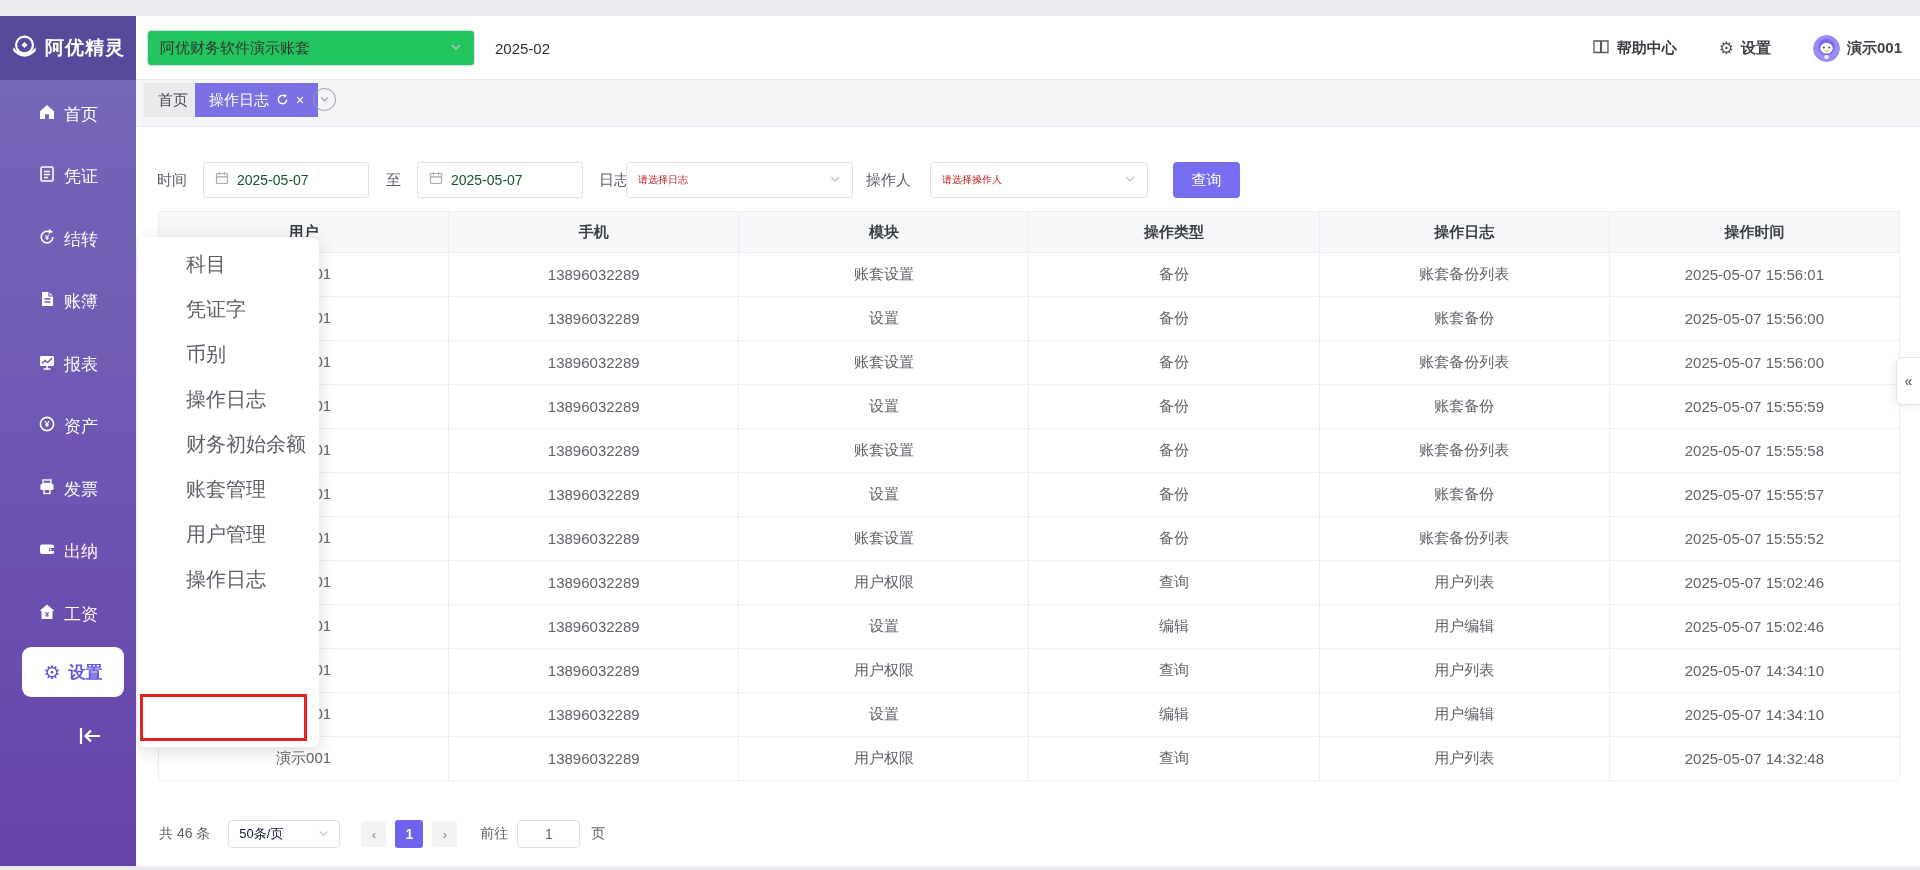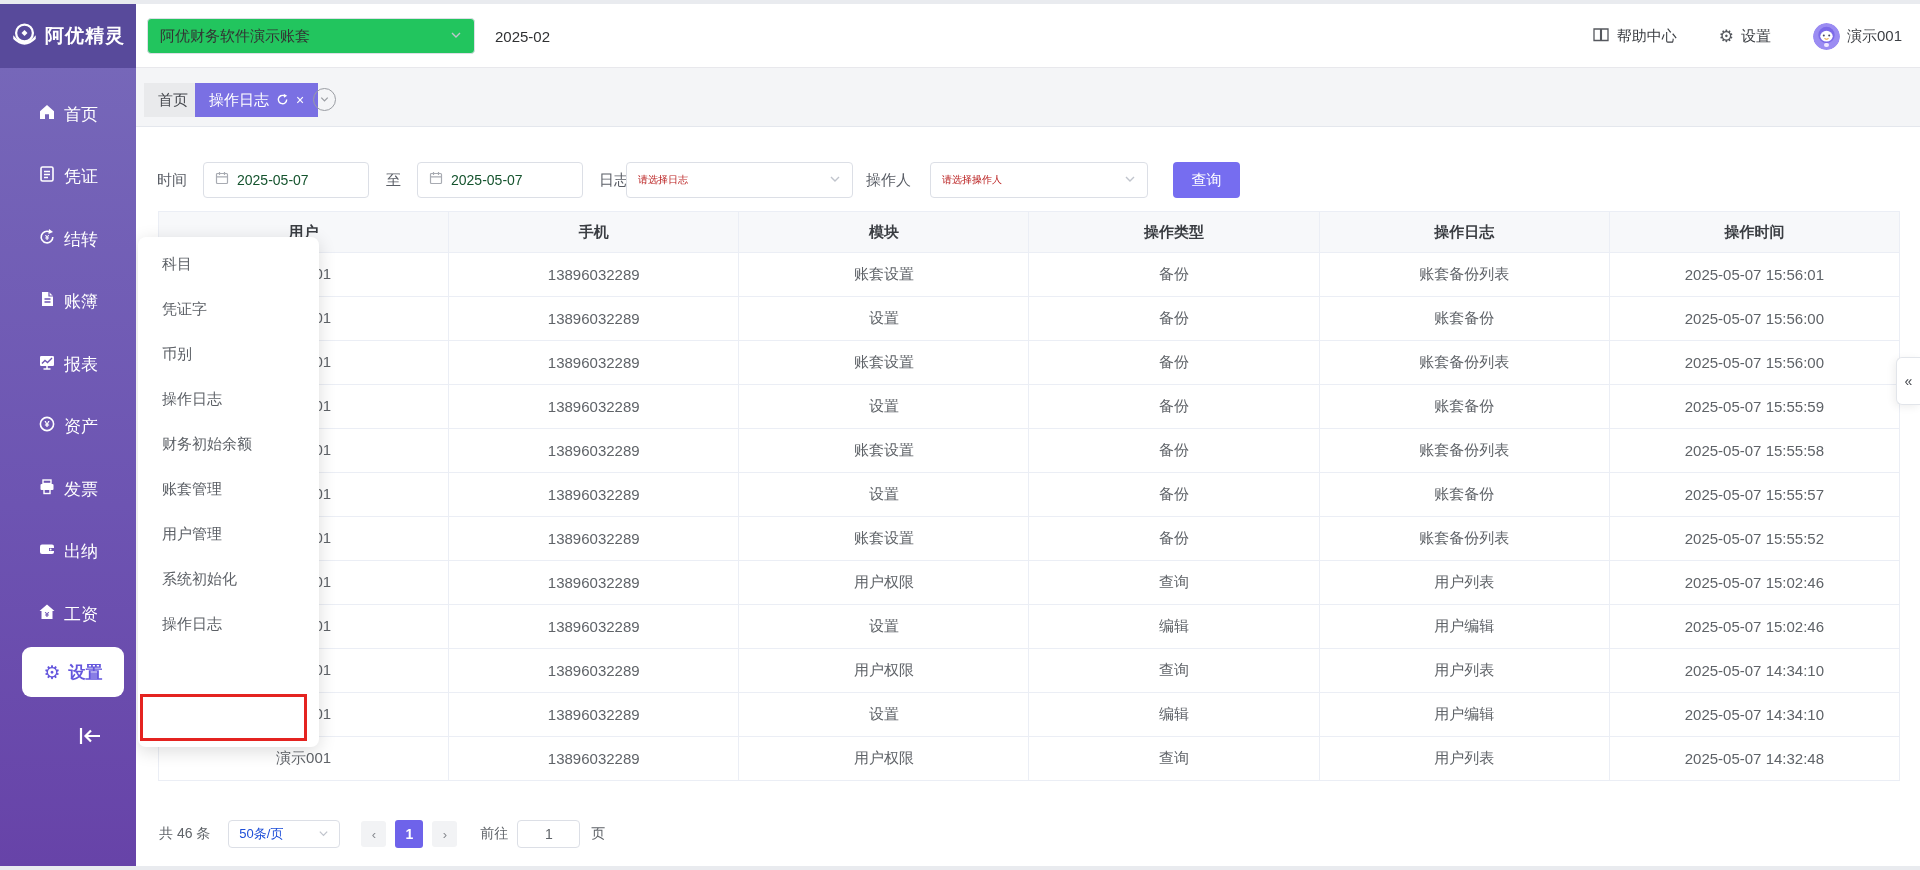--- a/index.html
+++ b/index.html
@@ -1,27 +1,27 @@
 <!DOCTYPE html>
 <html><head>
 <meta charset="utf-8">
 <style>
   * { margin:0; padding:0; box-sizing:border-box; }
   html,body { width:1920px; height:870px; overflow:hidden; }
   body { font-family:"Liberation Sans","DejaVu Sans",sans-serif; background:#e9ebef; }
   .app { position:relative; width:1920px; height:866px; }
 
   
-  .header { position:absolute; left:0; top:4px; width:1920px; height:64px; background:#ffffff; border-bottom:1px solid #e8e8ec; z-index:30;padding-left:16px; }
+  .header { position:absolute; left:0; top:16px; width:1920px; height:64px; background:#ffffff; border-bottom:1px solid #e8e8ec; z-index:30;padding-left:16px; }
   .logo { position:absolute; left:0; top:0; width:136px; height:64px; background:#584a9b; display:flex; align-items:center; justify-content:center; gap:7px; }
   .logo-text { color:#fff; font-size:19px; font-weight:bold; letter-spacing:1px; }
   .acct-select { position:absolute; left:147px; top:14px; width:328px; height:36px; border:1px solid #dcdfe6; border-radius:4px; background:#22c55e; display:flex; align-items:center; padding:0 12px; cursor:pointer; }
   .acct-select .txt { flex:1; font-size:15px; color:#333; }
   .period { position:absolute; left:495px; top:0; height:64px; display:flex; align-items:center; font-size:15px; color:#303133; }
-  .header-right { position:absolute; right:18px; top:0; height:64px; display:flex; align-items:center; gap:42px; }
+  .header-right { position:absolute; right:18px; top:0; height:64px; display:flex; align-items:center; gap:42px;font-weight:bold; }
   .hr-item { display:flex; align-items:center; gap:7px; font-size:15px; color:#3c3f44; cursor:pointer; }
   .gear-glyph { font-size:17px; color:#55585e; line-height:1; }
   .avatar { width:27px; height:27px; border-radius:50%; overflow:hidden; }
 
   
   .sidebar { position:absolute; left:0; top:64px; width:136px; height:802px; background:linear-gradient(180deg,#7667b9 0%,#6d54b2 55%,#6743a8 100%); z-index:25; }
   .side-item { position:absolute; left:0; width:136px; height:32px; display:flex; align-items:center; justify-content:center; gap:8px; color:#fff; font-size:17px; cursor:pointer; }
   .side-item svg { flex:0 0 auto; }
   .side-active { position:absolute; left:22px; top:583px; width:102px; height:50px; background:#fff; border-radius:9px; display:flex; align-items:center; justify-content:center; gap:8px; color:#6456dd; font-size:17px; font-weight:bold; cursor:pointer; }
   .collapse-btn { position:absolute; left:70px; top:659px; width:40px; height:30px; display:flex; align-items:center; justify-content:center; cursor:pointer; }
@@ -45,30 +45,30 @@
 
   
   .log-table { position:absolute; left:22px; top:84px; width:1742px; border-collapse:collapse; table-layout:fixed; }
   .log-table th { height:41px; background:#f7f8fa; border:1px solid #ebeef5; font-size:15px; font-weight:bold; color:#3a3d42; text-align:center; }
   .log-table td { height:44px; border:1px solid #ebeef5; font-size:15px; color:#5f6368; text-align:center; background:#fff; }
 
   
   .pagination { position:absolute; left:23px; top:678px; height:28px; display:flex; align-items:center; font-size:14px; color:#5f6368;margin-top:15px; }
   .pg-total { margin-right:18px; }
   .pg-size { width:112px; height:28px; border:1px solid #dcdfe6; border-radius:4px; display:flex; align-items:center; padding:0 10px; margin-right:21px; cursor:pointer; }
-  .pg-size .txt { flex:1; font-size:13px; color:#1d4ed8; }
+  .pg-size .txt { flex:1; font-size:13px; color:#0f172a; }
   .pg-arrow { width:25px; height:26px; background:#f2f3f5; border-radius:3px; display:flex; align-items:center; justify-content:center; color:#86898f; font-size:13px; cursor:pointer; }
   .pg-cur { width:28px; height:28px; background:#6e63ea; border-radius:3px; display:flex; align-items:center; justify-content:center; color:#fff; font-size:14px; font-weight:bold; margin:0 9px; cursor:pointer; }
   .pg-next { margin-right:23px; }
   .pg-goto { margin-right:9px; }
   .pg-input { width:63px; height:28px; border:1px solid #dcdfe6; border-radius:4px; text-align:center; font-size:14px; color:#5f6368; margin-right:11px; display:flex; align-items:center; justify-content:center; }
 
   
   .popup-menu { position:absolute; left:2px; top:110px; width:181px; height:510px; background:#fff; border-radius:8px; box-shadow:0 4px 18px rgba(0,0,0,.14); padding:5px 0; z-index:20; }
-  .menu-item { height:45px; display:flex; align-items:center; padding-left:24px; font-size:15px; color:#5c6066; cursor:pointer;font-family:Liberation Serif, serif; }
+  .menu-item { height:45px; display:flex; align-items:center; padding-left:48px; font-size:20px; color:#5c6066; cursor:pointer;font-family:Liberation Serif, serif; }
   .red-box { position:absolute; left:4px; top:567px; width:167px; height:47px; border:3px solid #e42320; z-index:22; pointer-events:none; }
 
   
   .side-tab { position:absolute; left:1896px; top:357px; width:24px; height:48px; background:#fff; border:1px solid #e2e5ea; border-right:none; border-radius:6px 0 0 6px; box-shadow:-2px 2px 8px rgba(0,0,0,.07); display:flex; align-items:center; justify-content:center; font-size:14px; color:#45484e; cursor:pointer; z-index:40; }
 </style>
 </head>
 <body>
 
 <div class="app">
 
@@ -451,23 +451,20 @@
 
         <div class="menu-item">
           <span>账套管理</span>
         </div>
 
         <div class="menu-item">
           <span>用户管理</span>
         </div>
 
 
-        <div class="menu-item">
-          <span>系统初始化</span>
-        </div>
 
         <div class="menu-item">
           <span>操作日志</span>
         </div>
 
     </div>
     <div class="red-box"></div>
   </div>
 
   <div class="side-tab">

